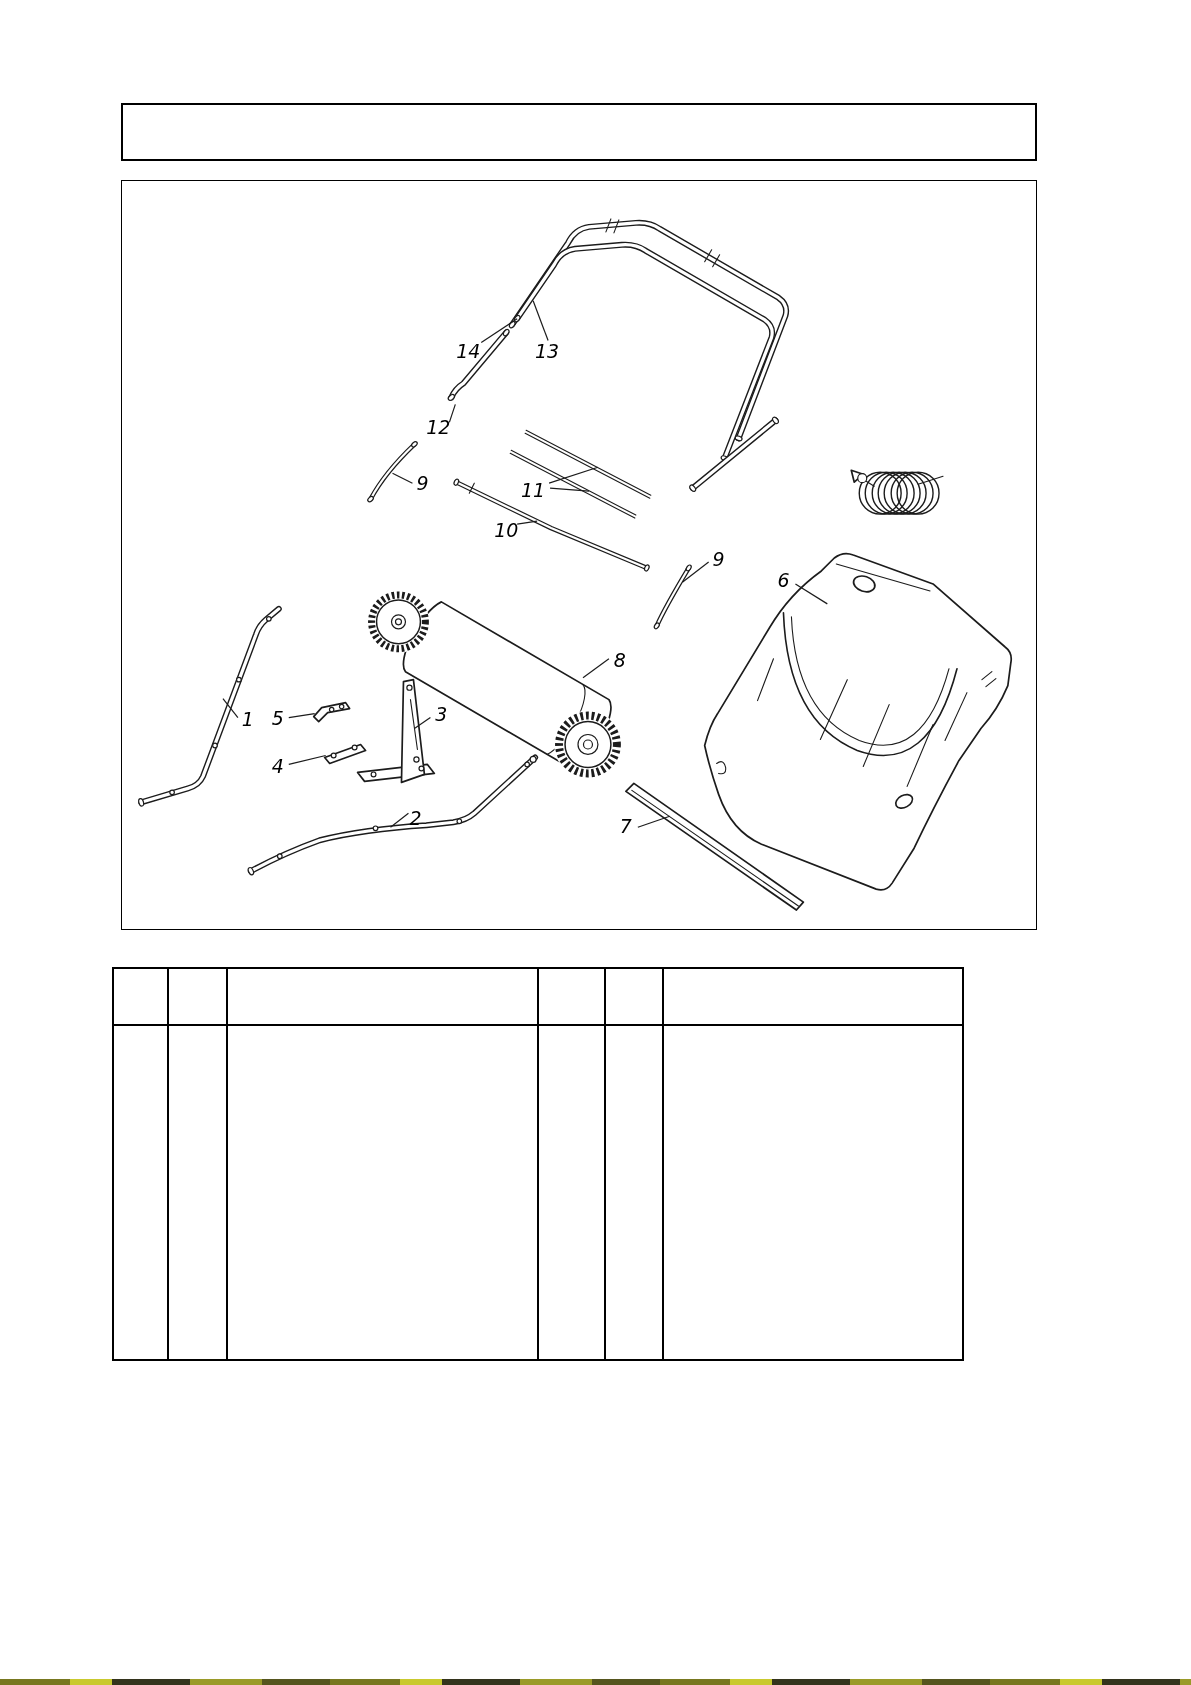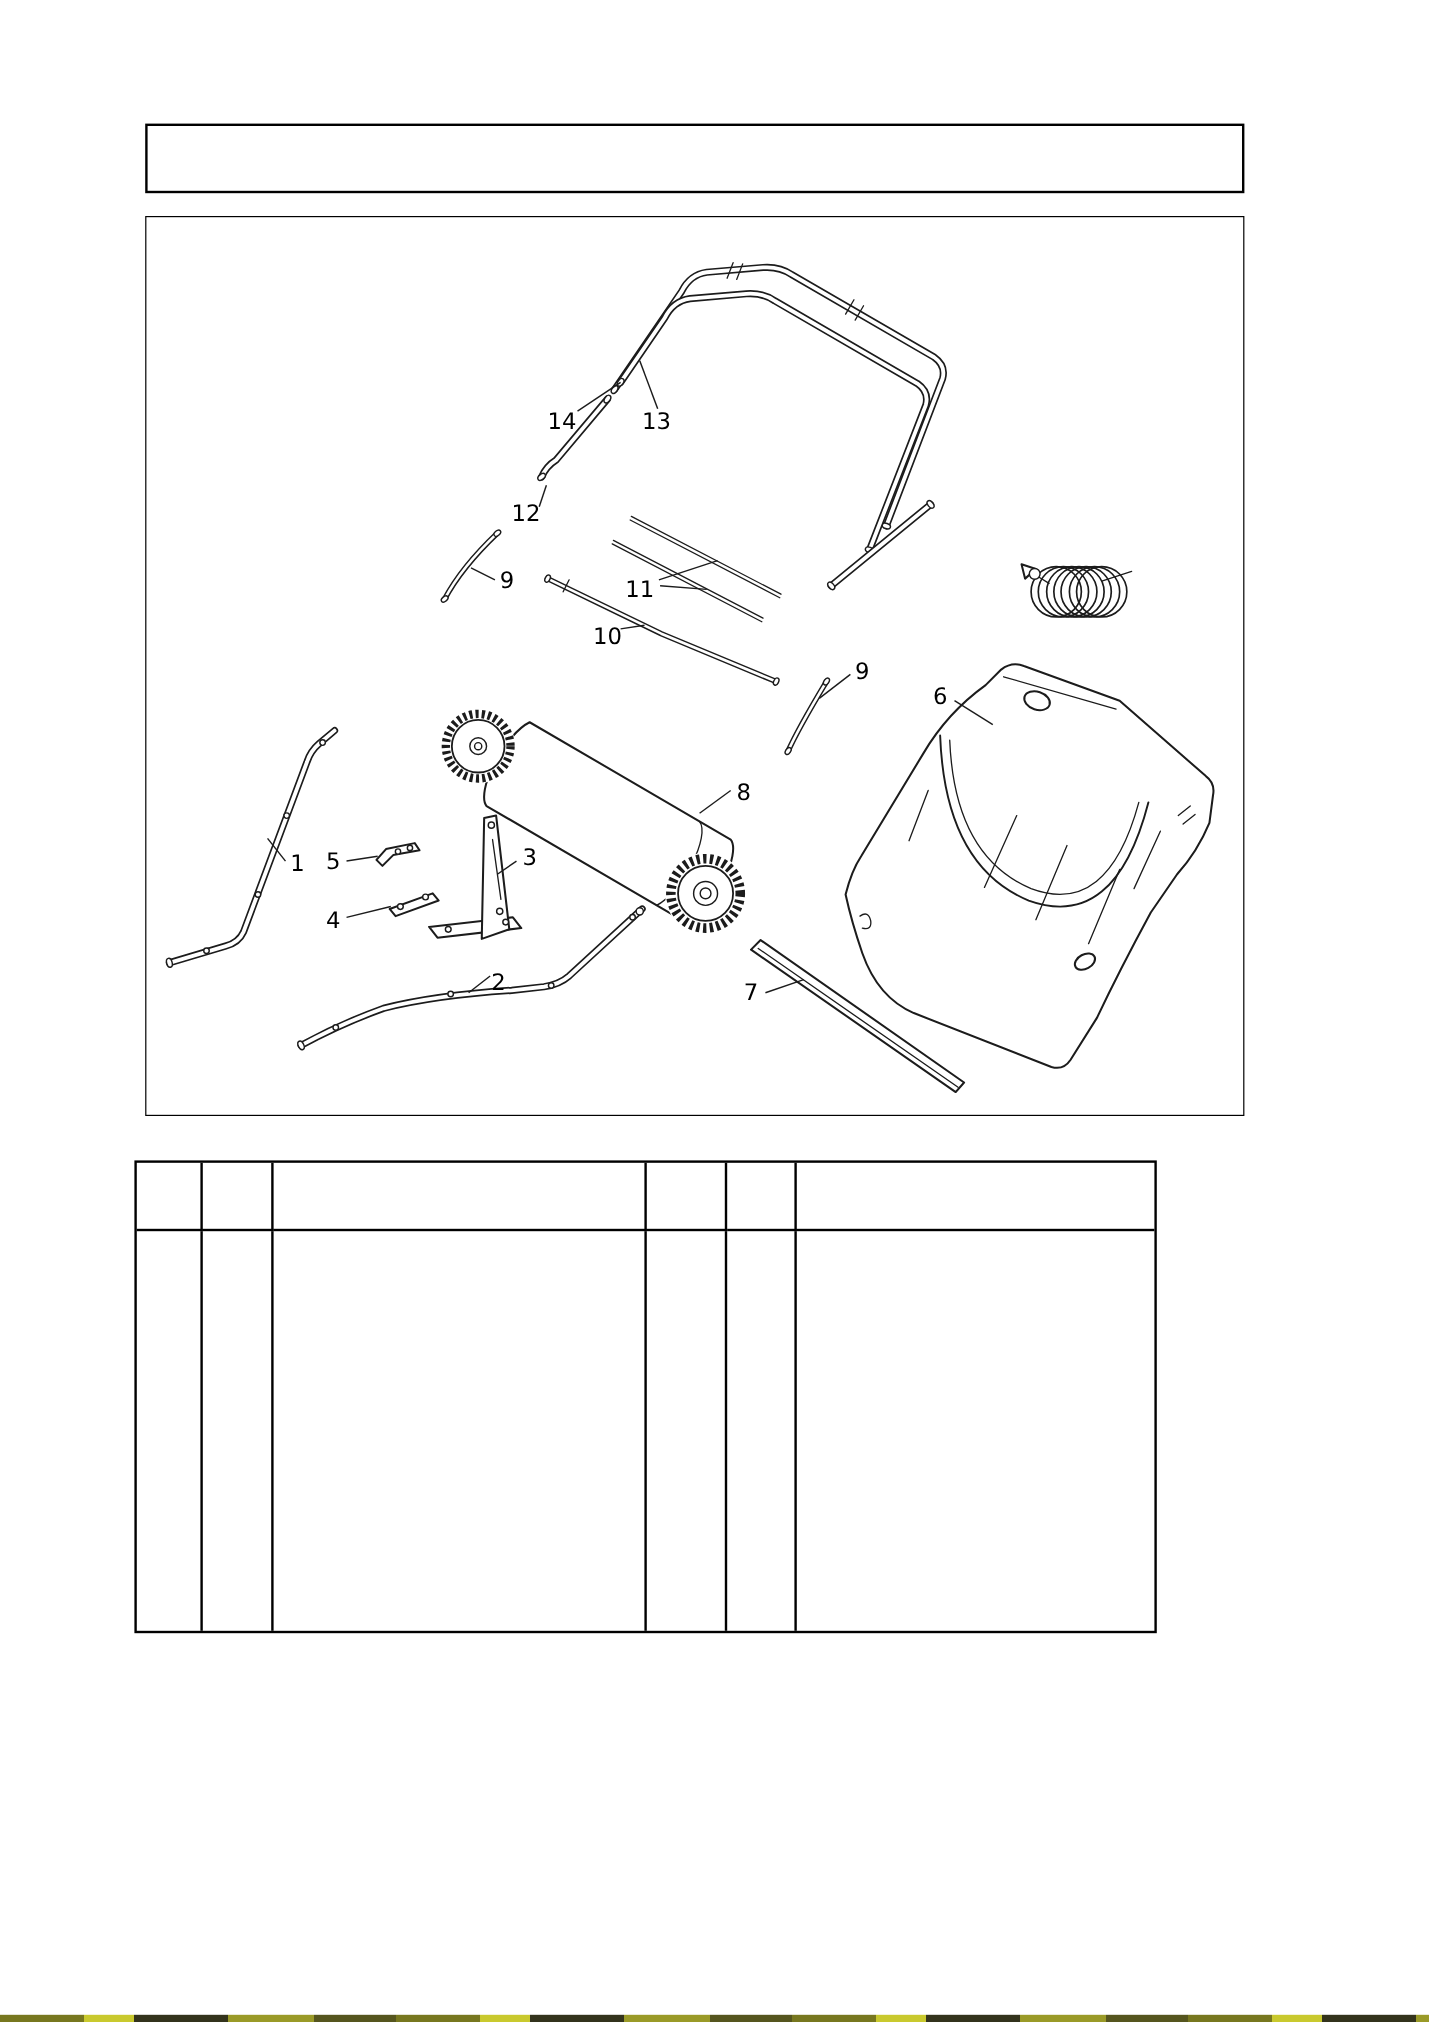--- a/index.html
+++ b/index.html
@@ -5,21 +5,21 @@
   * { margin:0; padding:0; box-sizing:border-box; }
   html,body { background:#ffffff; }
   body { width:1191px; height:1685px; font-family:"DejaVu Sans", "Liberation Sans", sans-serif; }
   .page { position:relative; width:1191px; height:1685px; background:#ffffff; overflow:hidden; }
 
   .title-box { position:absolute; left:121px; top:103px; width:916px; height:58px;
                border:2px solid #000; background:#fff; }
   .title-box span { display:block; padding:8px 12px; font-size:18px; color:#000; }
 
   .diagram-box { position:absolute; left:121px; top:180px; width:916px; height:750px;
-                 border:1.6px solid #000; background:#fff; }
+                 border:1.6px solid #000; background:#fff;font-style:italic; }
   .diagram-box svg { display:block; width:100%; height:100%; }
 
   
   .to  { fill:none; stroke:#1c1c1c; stroke-width:6;   stroke-linecap:round; stroke-linejoin:round; }
   .ti  { fill:none; stroke:#ffffff; stroke-width:3.2; stroke-linecap:round; stroke-linejoin:round; }
   .to2 { fill:none; stroke:#1c1c1c; stroke-width:4.6; stroke-linecap:round; stroke-linejoin:round; }
   .ti2 { fill:none; stroke:#ffffff; stroke-width:2.2; stroke-linecap:round; stroke-linejoin:round; }
   .ln  { fill:none; stroke:#1c1c1c; stroke-width:1.6; stroke-linecap:round; stroke-linejoin:round; }
   .thin{ fill:none; stroke:#1c1c1c; stroke-width:1.1; stroke-linecap:round; }
   .coil{ fill:none; stroke:#1c1c1c; stroke-width:1.4; }

